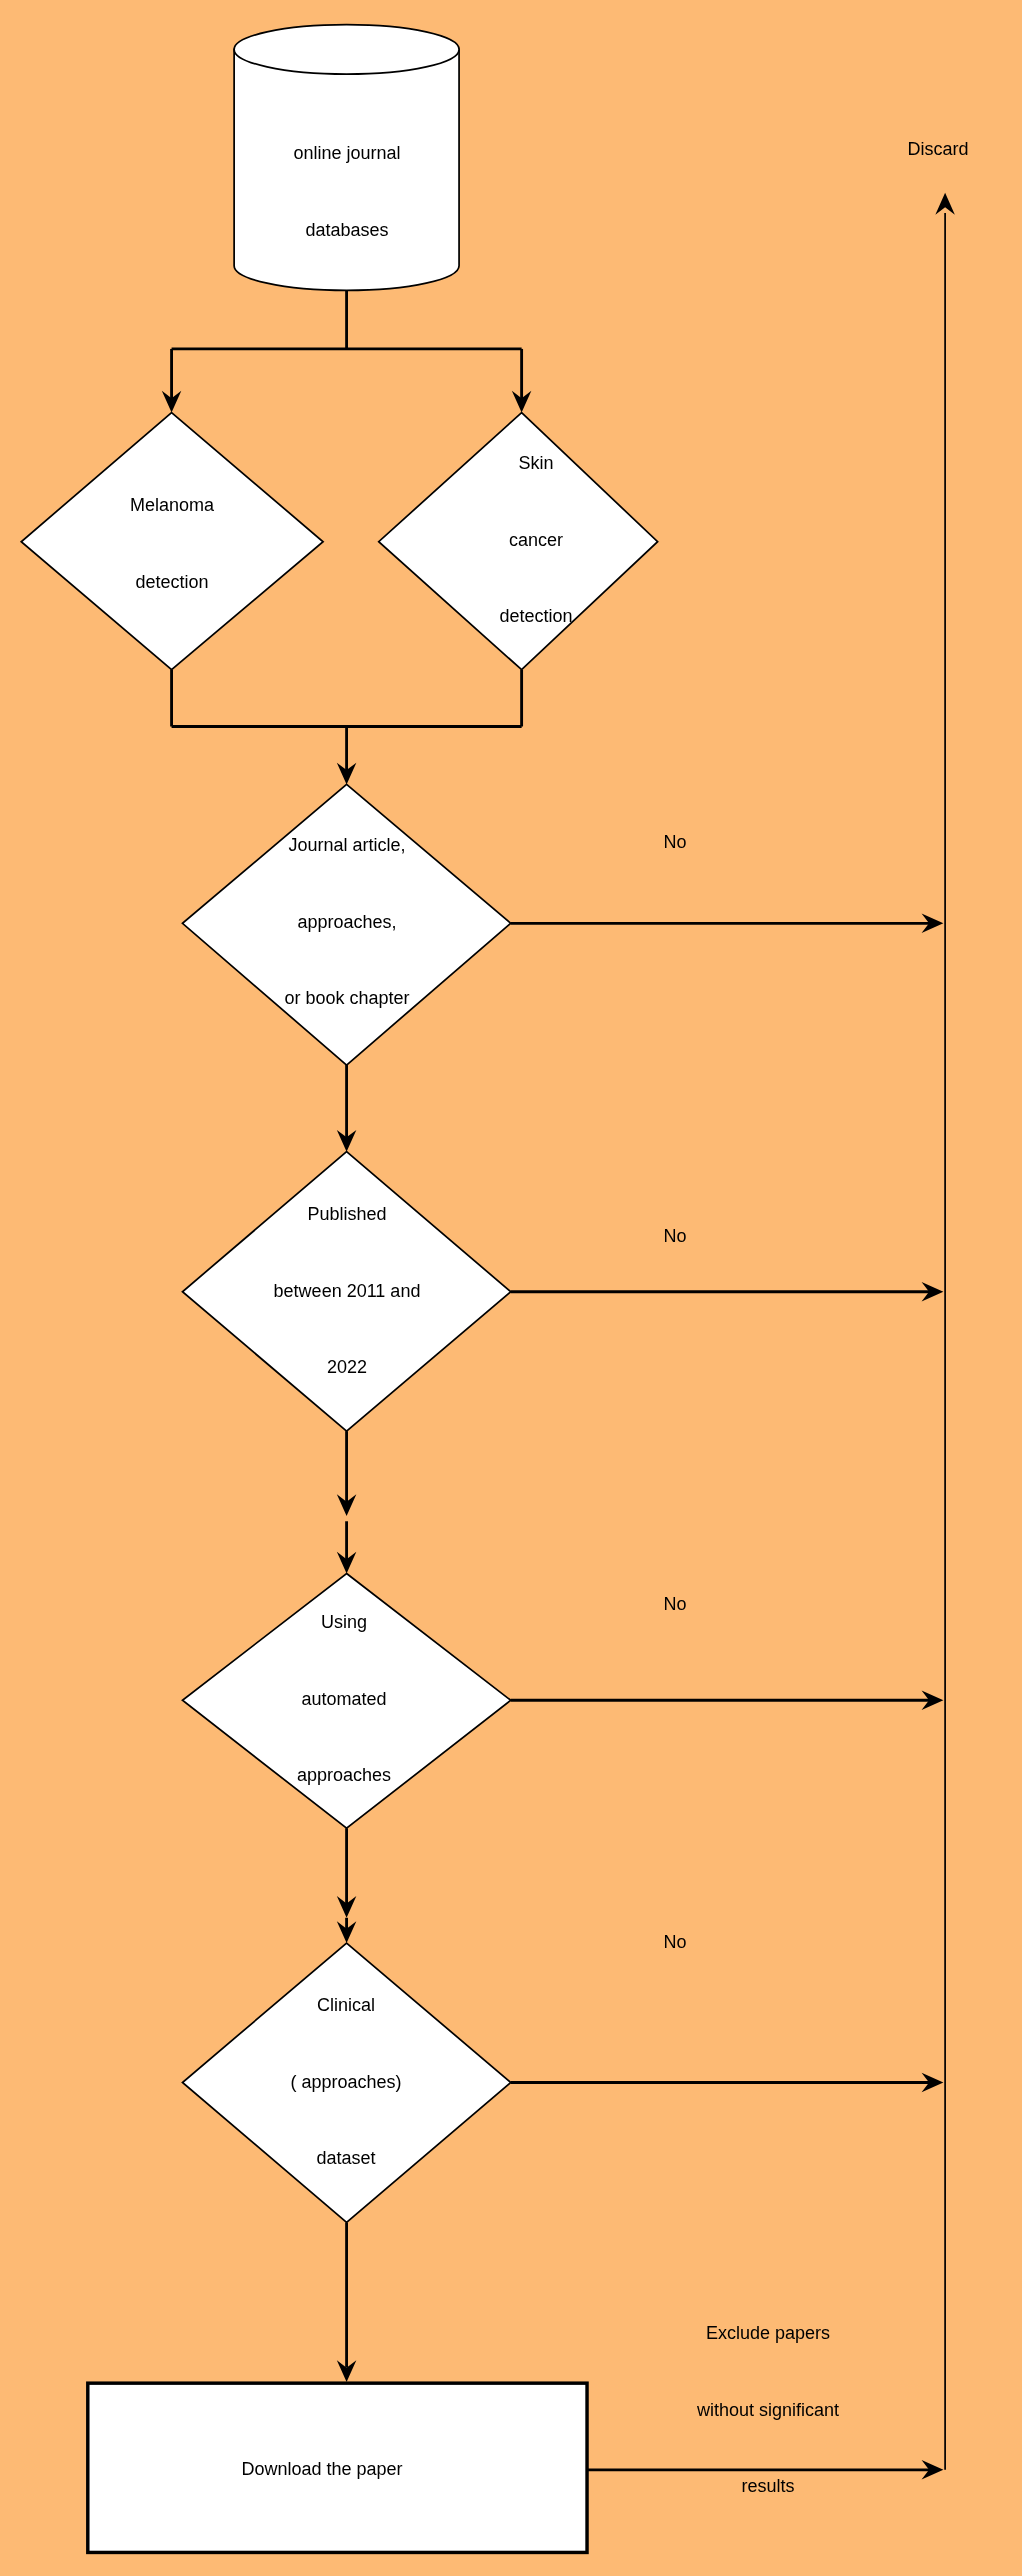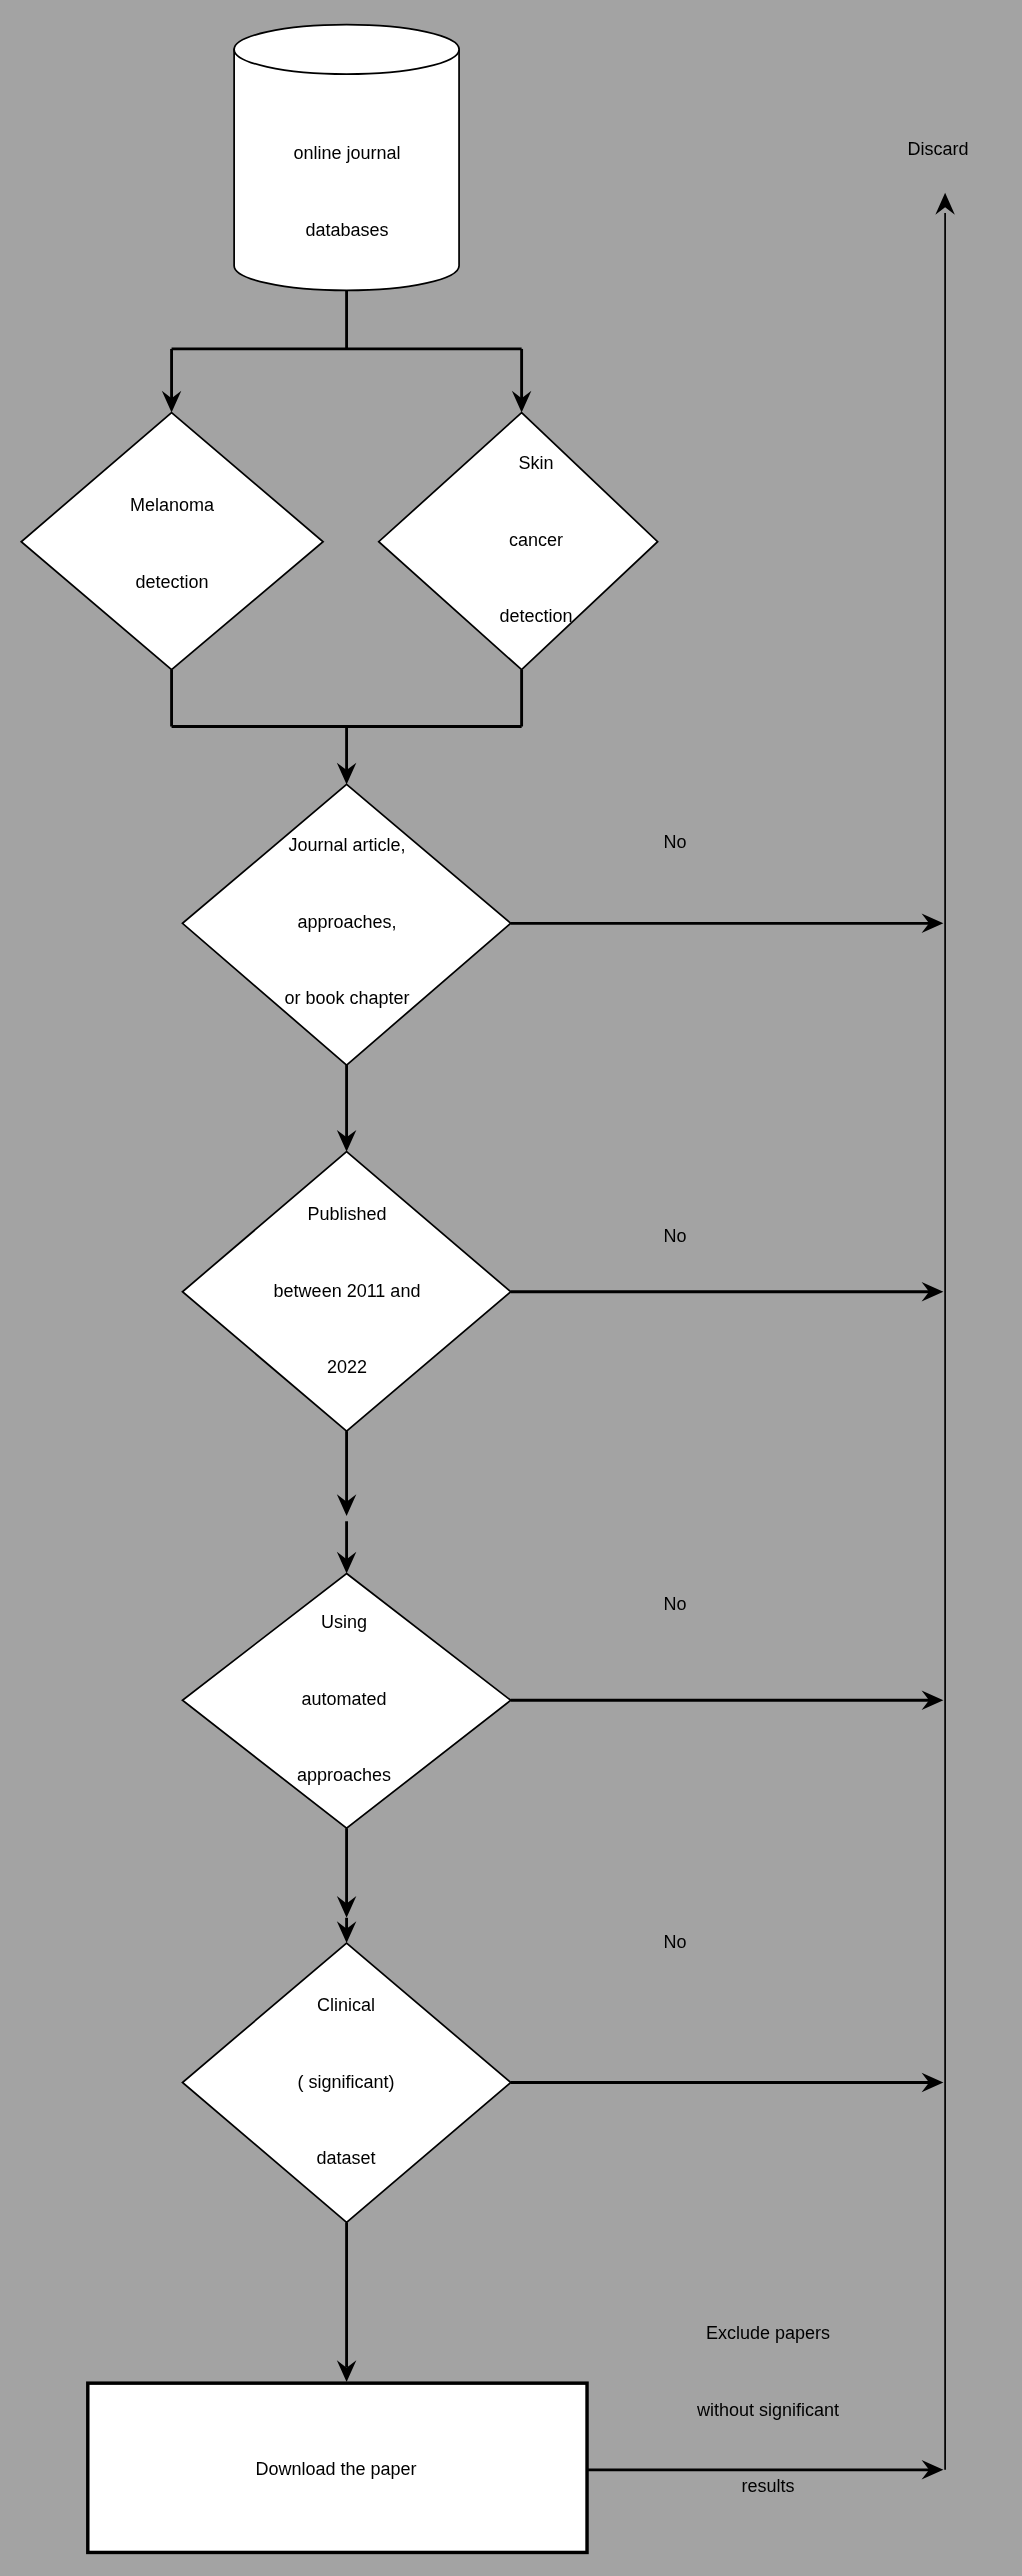--- a/index.html
+++ b/index.html
@@ -7,21 +7,21 @@
     padding: 0;
     background: #ffffff;
   }
   body {
     font-family: "Liberation Sans", sans-serif;
   }
   #canvas {
     position: relative;
     width: 1022px;
     height: 2576px;
-    background: #a3a3a3;
+    background: #fdba74;
     overflow: hidden;
   }
   svg.flow {
     position: absolute;
     top: 0;
     left: 0;
     width: 1022px;
     height: 2576px;
   }
   .shape-stroke {
@@ -167,25 +167,25 @@
   </div>
 
   <div class="lbl" style="left:344px; top:1700px;">
     <div>Using</div>
     <div>automated</div>
     <div>approaches</div>
   </div>
 
   <div class="lbl" style="left:346px; top:2083px;">
     <div>Clinical</div>
-    <div>( significant)</div>
+    <div>( approaches)</div>
     <div>dataset</div>
   </div>
 
-  <div class="lbl" style="left:336px; top:2470px;text-align:center;">Download the paper</div>
+  <div class="lbl" style="left:322px; top:2470px;text-align:center;">Download the paper</div>
 
   <div class="lbl" style="left:938px; top:150px;">Discard</div>
 
   <div class="lbl" style="left:675px; top:843px;">No</div>
 
   <div class="lbl" style="left:675px; top:1237px;">No</div>
 
   <div class="lbl" style="left:675px; top:1605px;">No</div>
 
   <div class="lbl" style="left:675px; top:1943px;">No</div>

